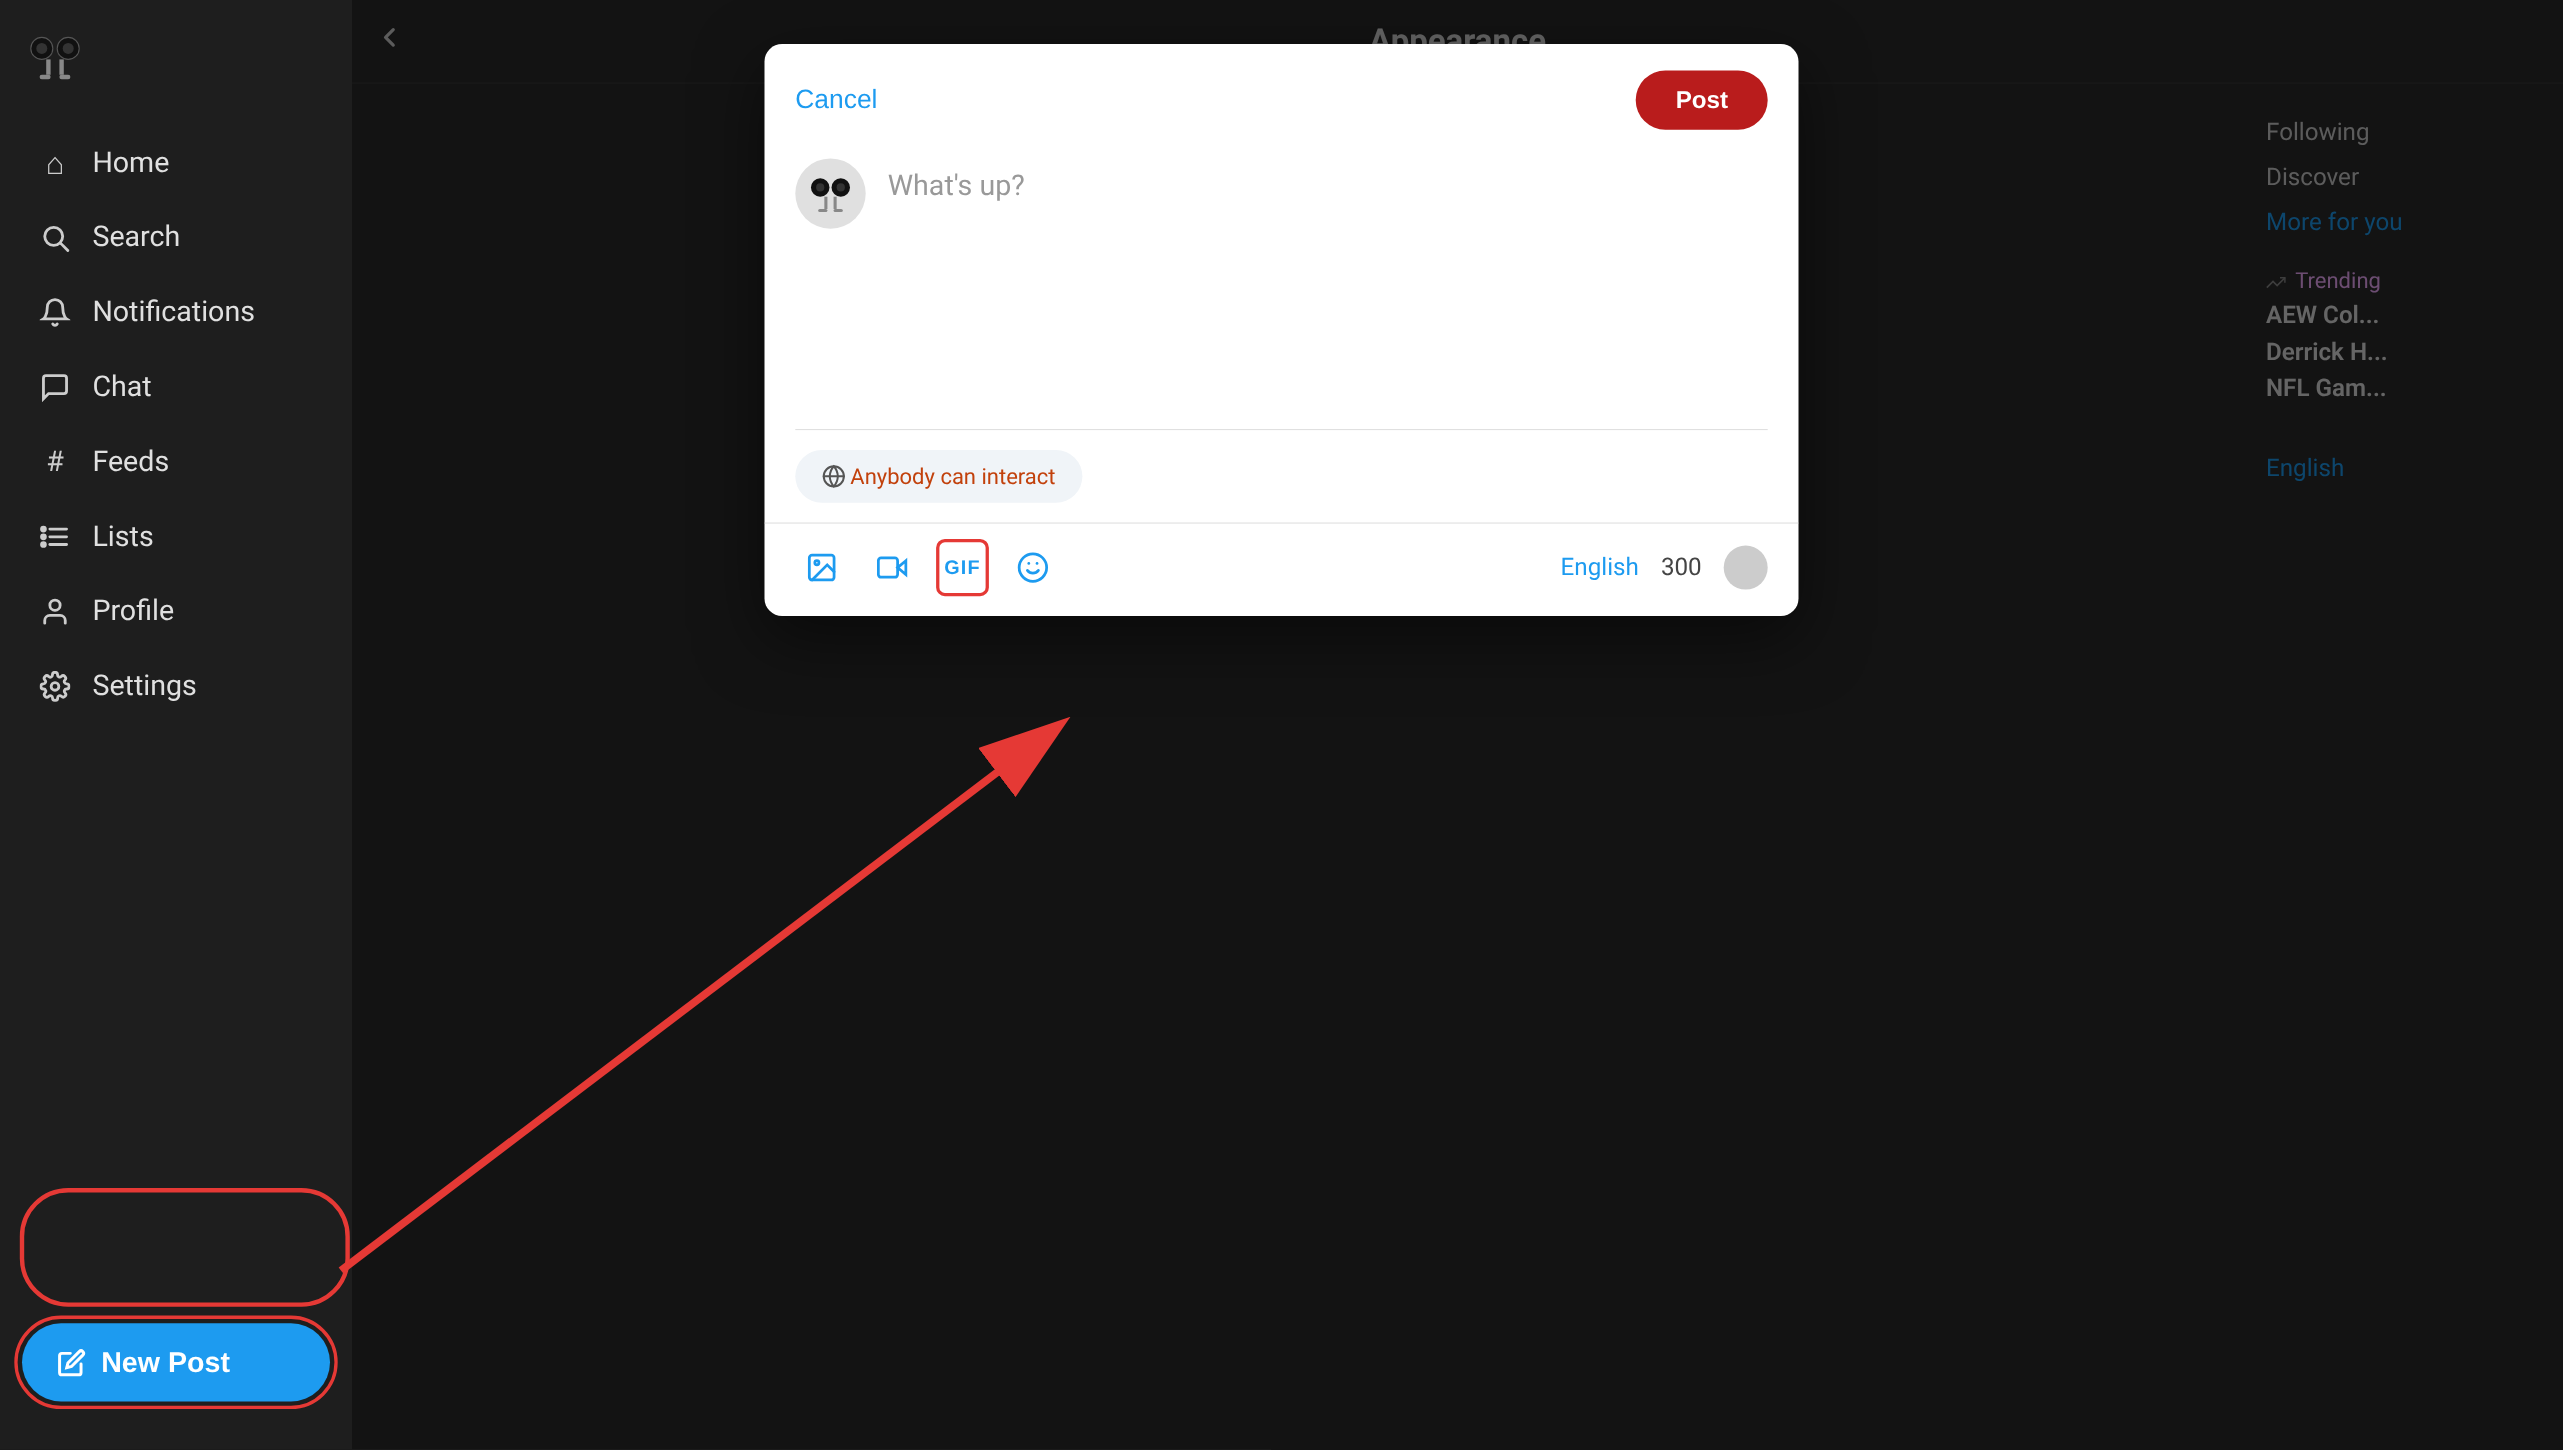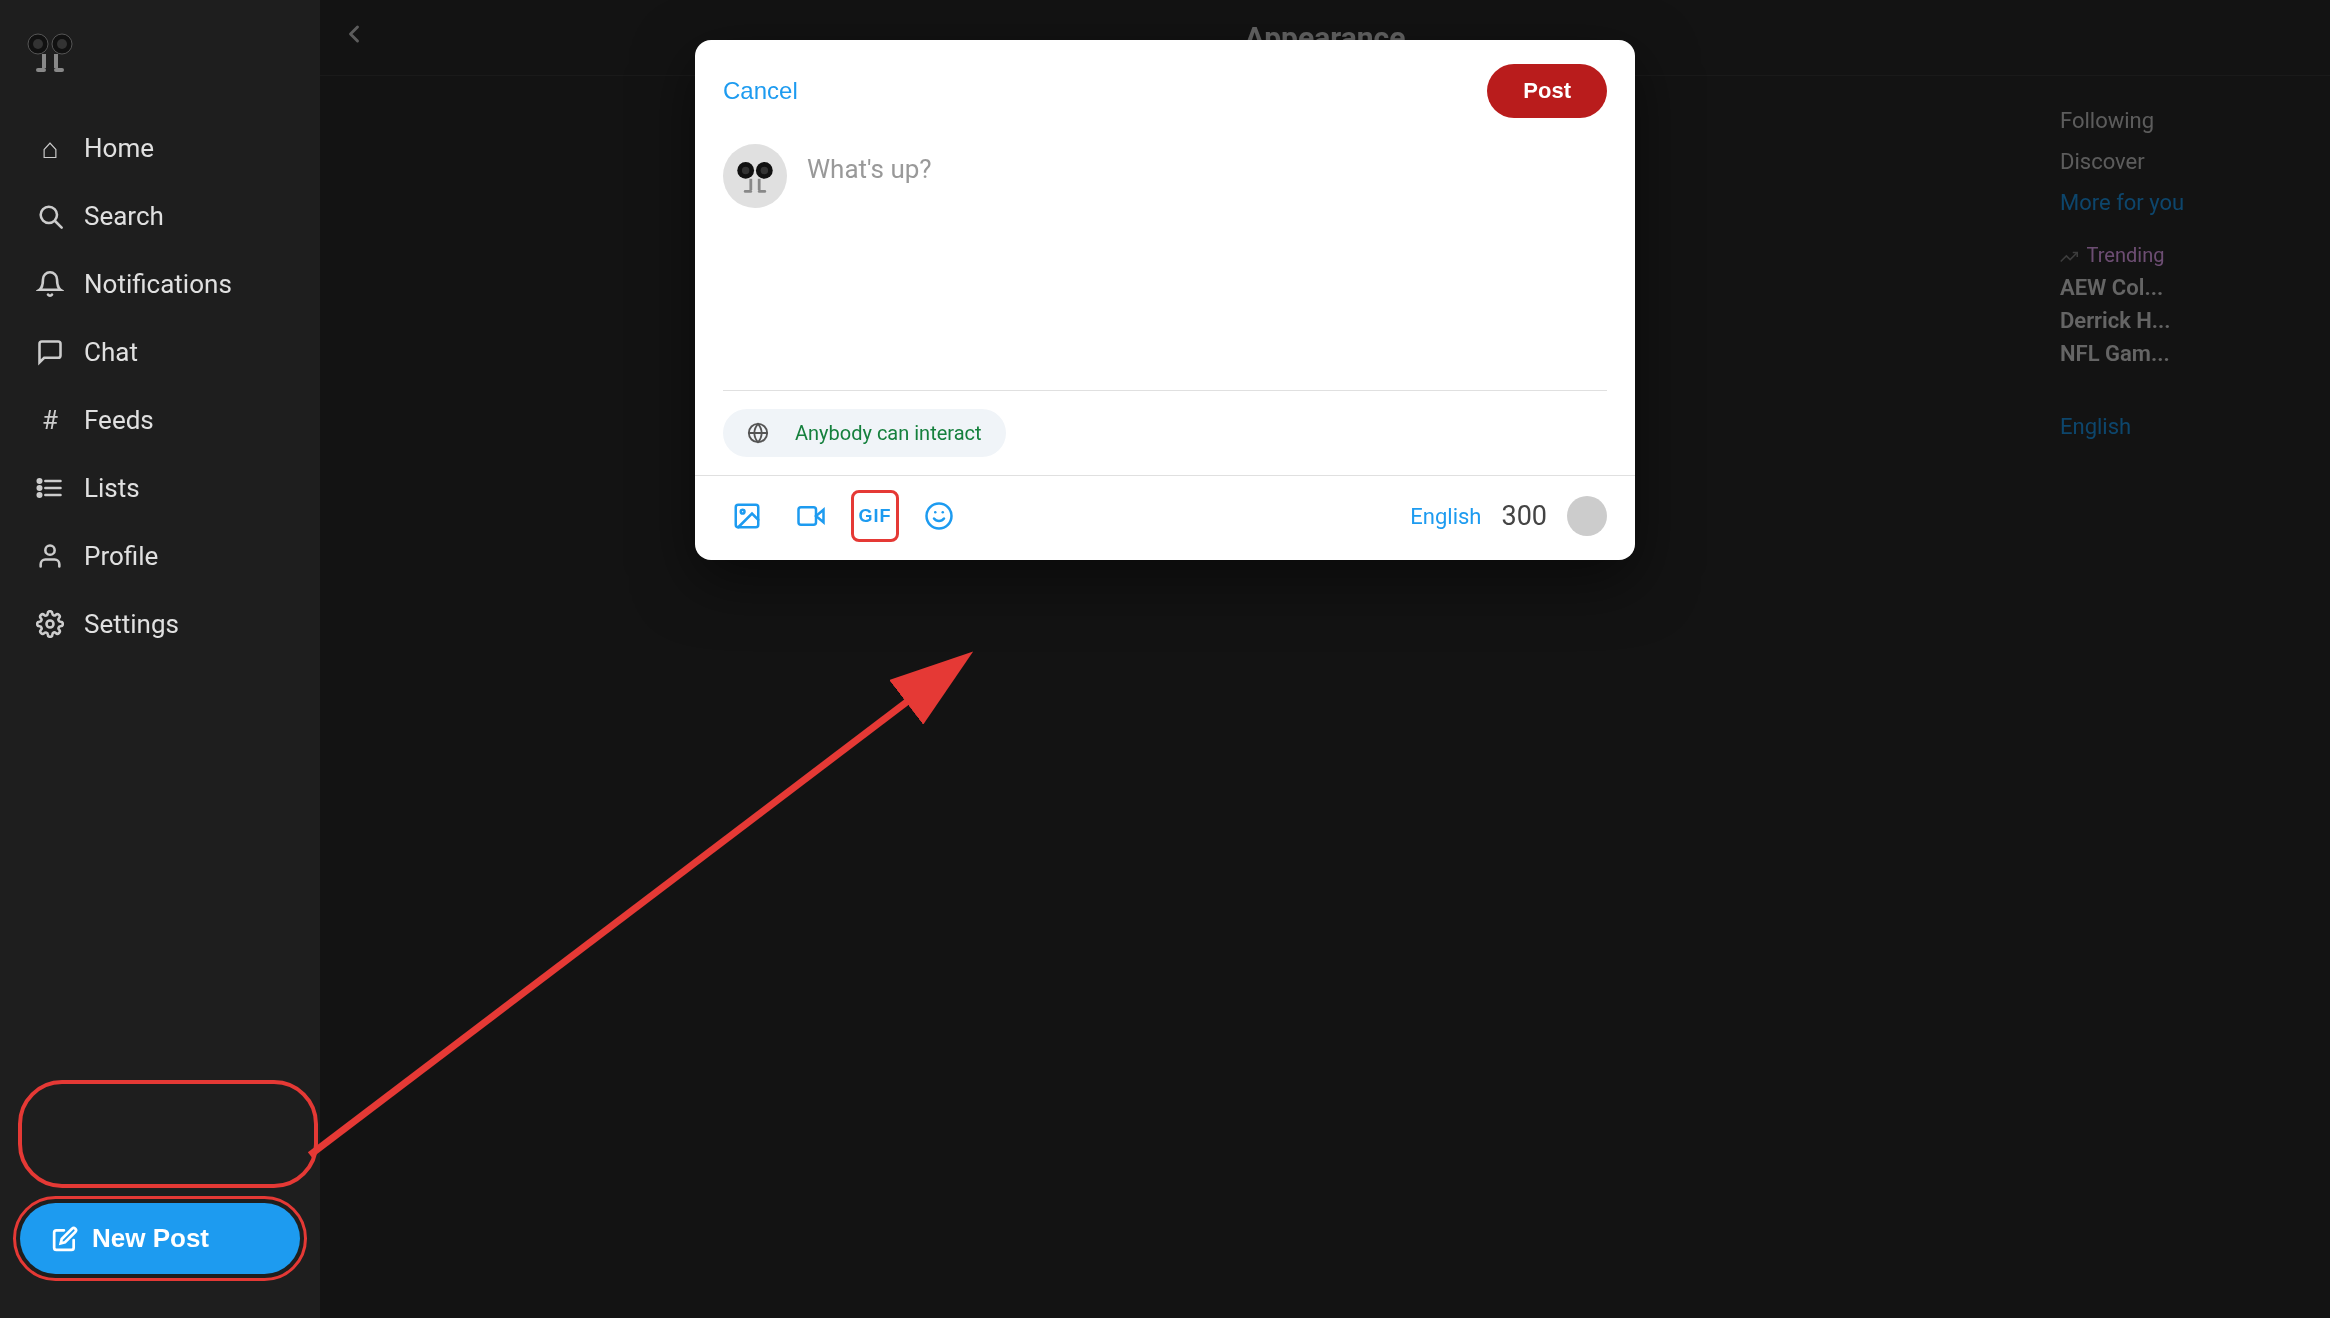--- a/index.html
+++ b/index.html
@@ -249,26 +249,26 @@
       margin: 0 28px;
     }
 
     .modal-interact-row {
       padding: 18px 28px;
     }
 
     .interact-badge {
       display: inline-flex;
       align-items: center;
-      gap: 26px;
+      gap: 4px;
       background: #f0f4f8;
       border-radius: 30px;
       padding: 12px 24px;
       font-size: 20px;
-      color: #15803d;
+      color: #c2410c;
       cursor: pointer;
     }
 
     .modal-footer {
       display: flex;
       align-items: center;
       padding: 14px 28px 18px;
       border-top: 1px solid #e0e0e0;
       gap: 16px;
     }
@@ -299,21 +299,21 @@
       gap: 20px;
     }
 
     .footer-lang {
       font-size: 22px;
       color: #1d9bf0;
       cursor: pointer;
     }
 
     .footer-count {
-      font-size: 27px;
+      font-size: 22px;
       color: #444;
     }
 
     .footer-circle {
       width: 40px;
       height: 40px;
       border-radius: 50%;
       background: #ccc;
     }
 

